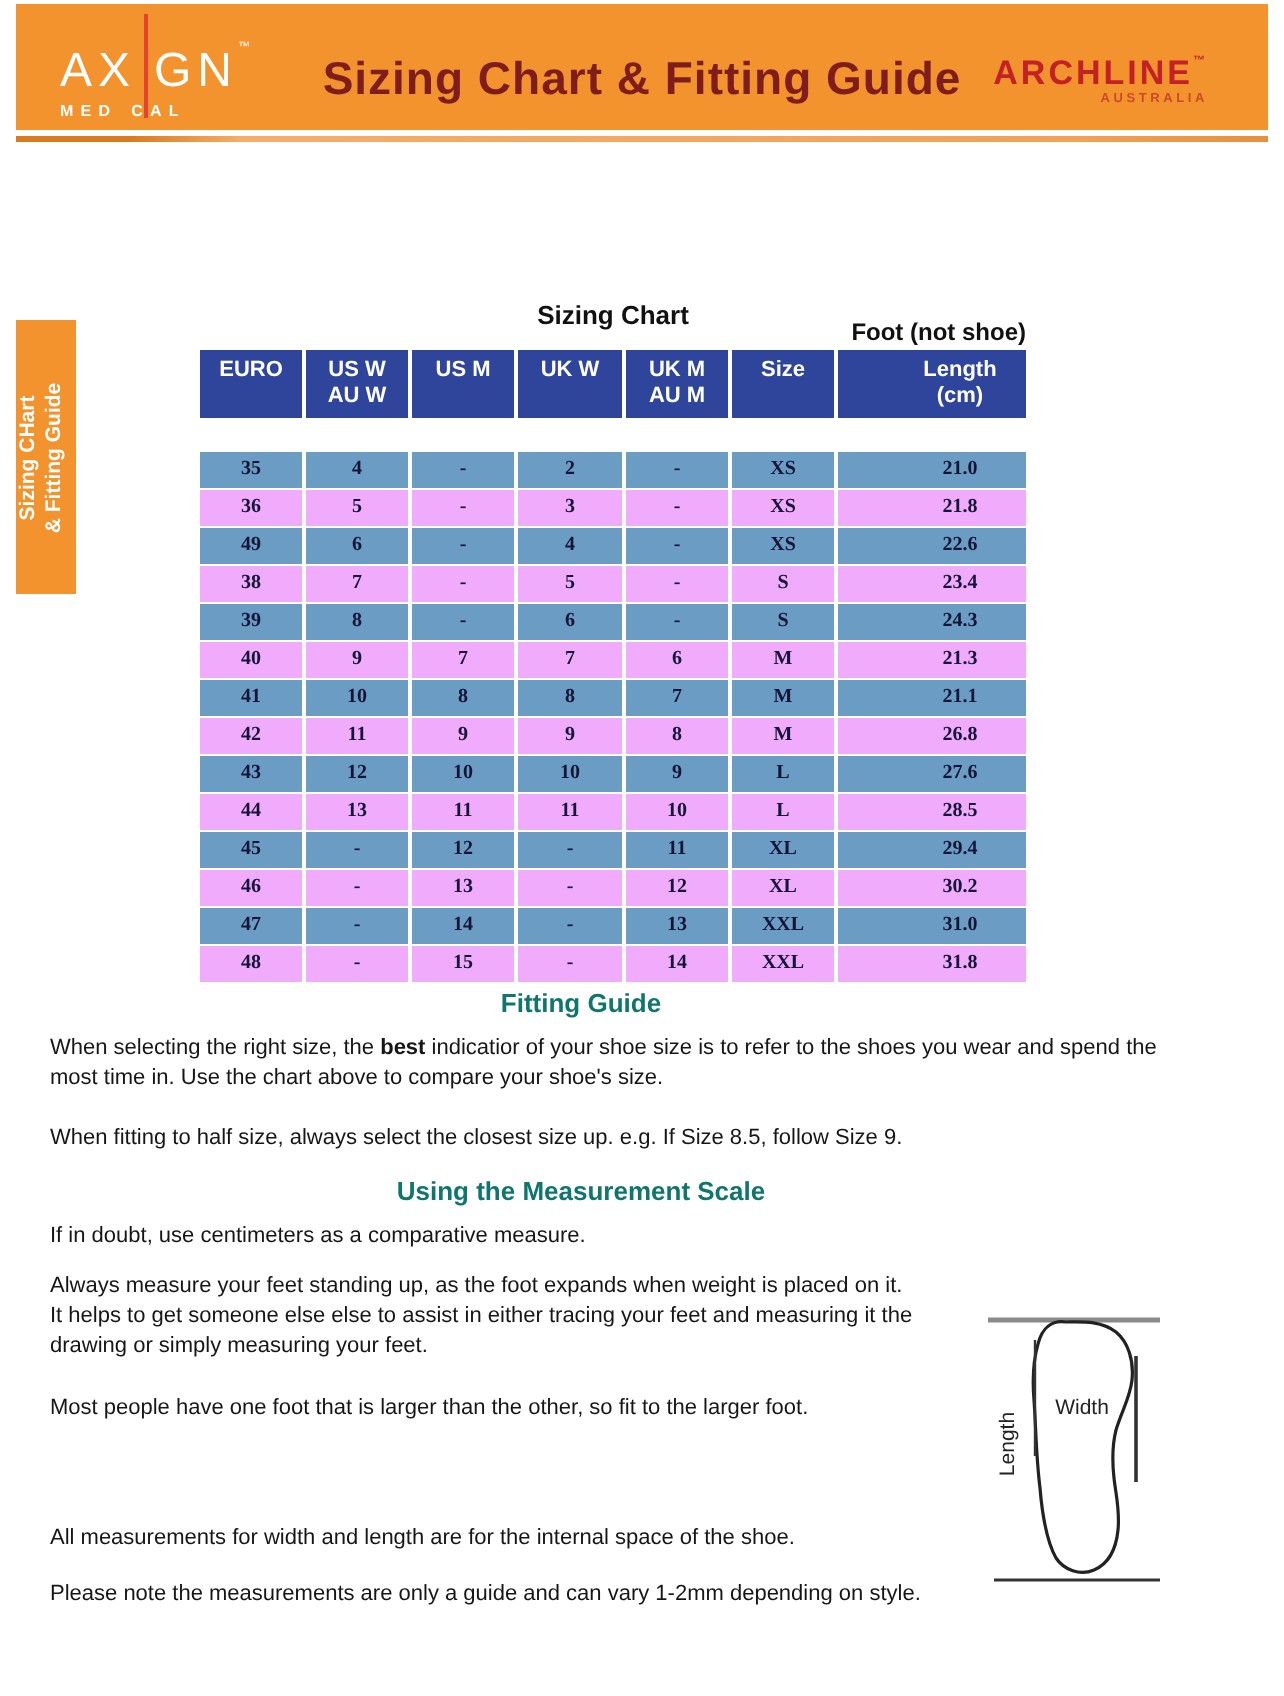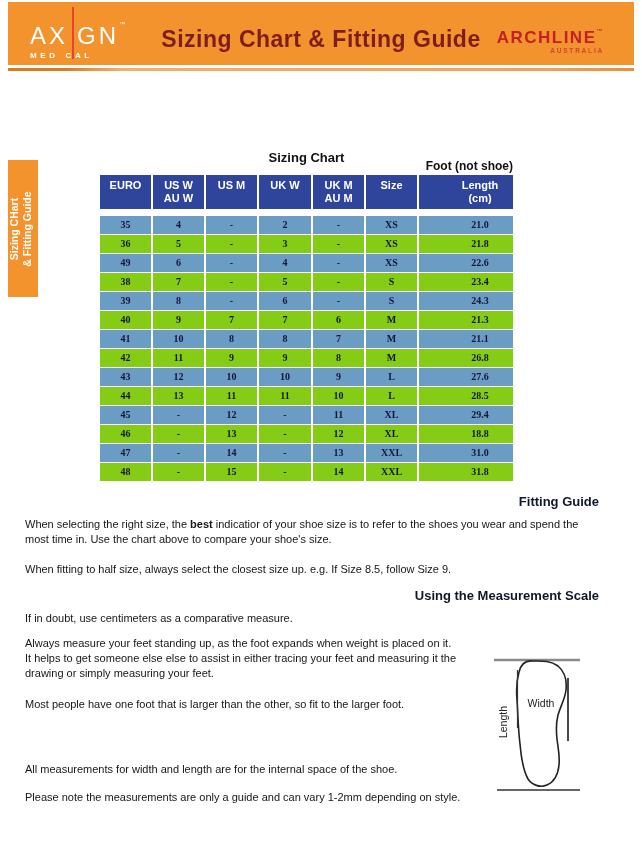--- a/index.html
+++ b/index.html
@@ -34,33 +34,33 @@
                  text-align:center;color:#fff;font-weight:bold;font-size:10.5px;line-height:13px;}
 
   
   .chart-title{position:absolute;left:100px;top:150px;width:413px;text-align:center;
                font-size:13px;font-weight:bold;color:#111;}
   .foot-note{position:absolute;left:340px;top:159px;width:173px;text-align:right;
              font-size:12px;font-weight:bold;color:#111;}
 
   .table{position:absolute;left:100px;top:175px;width:413px;}
   .thead{display:grid;grid-template-columns:51px 51px 51px 52px 51px 51px 94px;column-gap:2px;
-         margin-bottom:7px;}
+         margin-bottom:17px;}
   .th{background:#2E459B;color:#fff;font-size:11px;font-weight:bold;text-align:center;
       height:34px;padding-top:4px;box-sizing:border-box;line-height:13px;}
   .tbody{display:flex;flex-direction:column;gap:1px;}
   .tr{display:grid;grid-template-columns:51px 51px 51px 52px 51px 51px 94px;column-gap:2px;height:18px;font-family:Liberation Serif, serif;}
   .tr.odd  .td{background:#6A9CC4;}
-  .tr.even .td{background:#84cc16;}
+  .tr.even .td{background:#f0abfc;}
   .td{font-size:10px;font-weight:bold;color:#151538;text-align:center;line-height:18px;}
   .th:nth-child(7),.td:nth-child(7){padding-left:28px;box-sizing:border-box;}
 
   
-  .h-center{position:absolute;left:34px;width:565px;text-align:right;
-            font-size:13px;font-weight:bold;color:#0f172a;}
+  .h-center{position:absolute;left:8px;width:565px;text-align:center;
+            font-size:13px;font-weight:bold;color:#0f766e;}
   .para{position:absolute;left:25px;font-size:11px;line-height:15px;color:#161616;}
 
   
   .footdiag{position:absolute;left:488px;top:652px;width:140px;height:145px;}
 </style>
 </head>
 <body>
 
 <div class="page">
 
@@ -215,21 +215,21 @@
           <div class="td">XL</div>
           <div class="td">29.4</div>
         </div>
         <div class="tr even">
           <div class="td">46</div>
           <div class="td">-</div>
           <div class="td">13</div>
           <div class="td">-</div>
           <div class="td">12</div>
           <div class="td">XL</div>
-          <div class="td">18.8</div>
+          <div class="td">30.2</div>
         </div>
         <div class="tr odd">
           <div class="td">47</div>
           <div class="td">-</div>
           <div class="td">14</div>
           <div class="td">-</div>
           <div class="td">13</div>
           <div class="td">XXL</div>
           <div class="td">31.0</div>
         </div>

